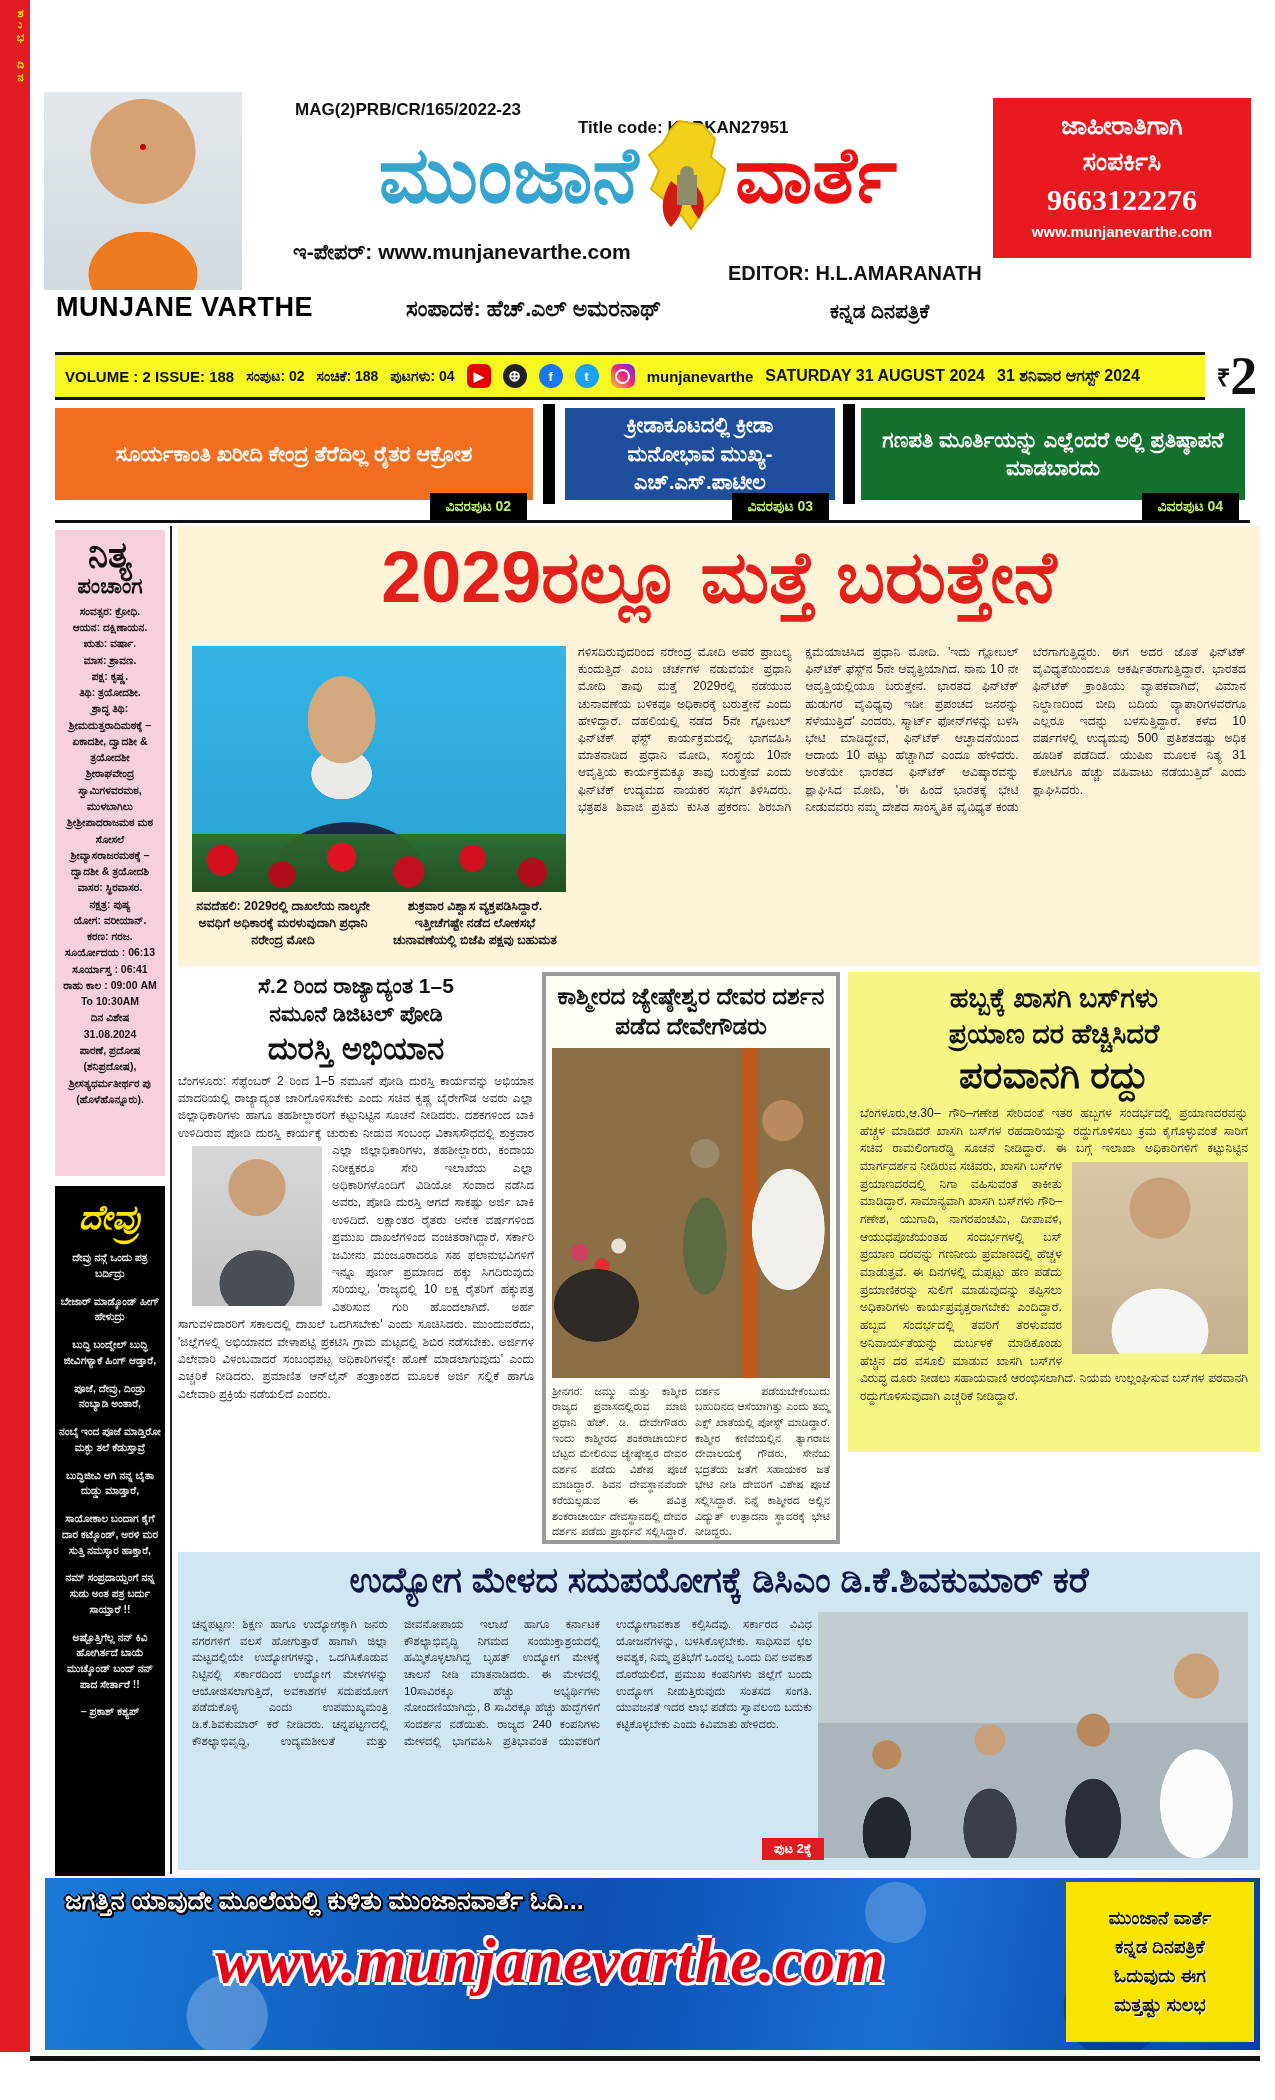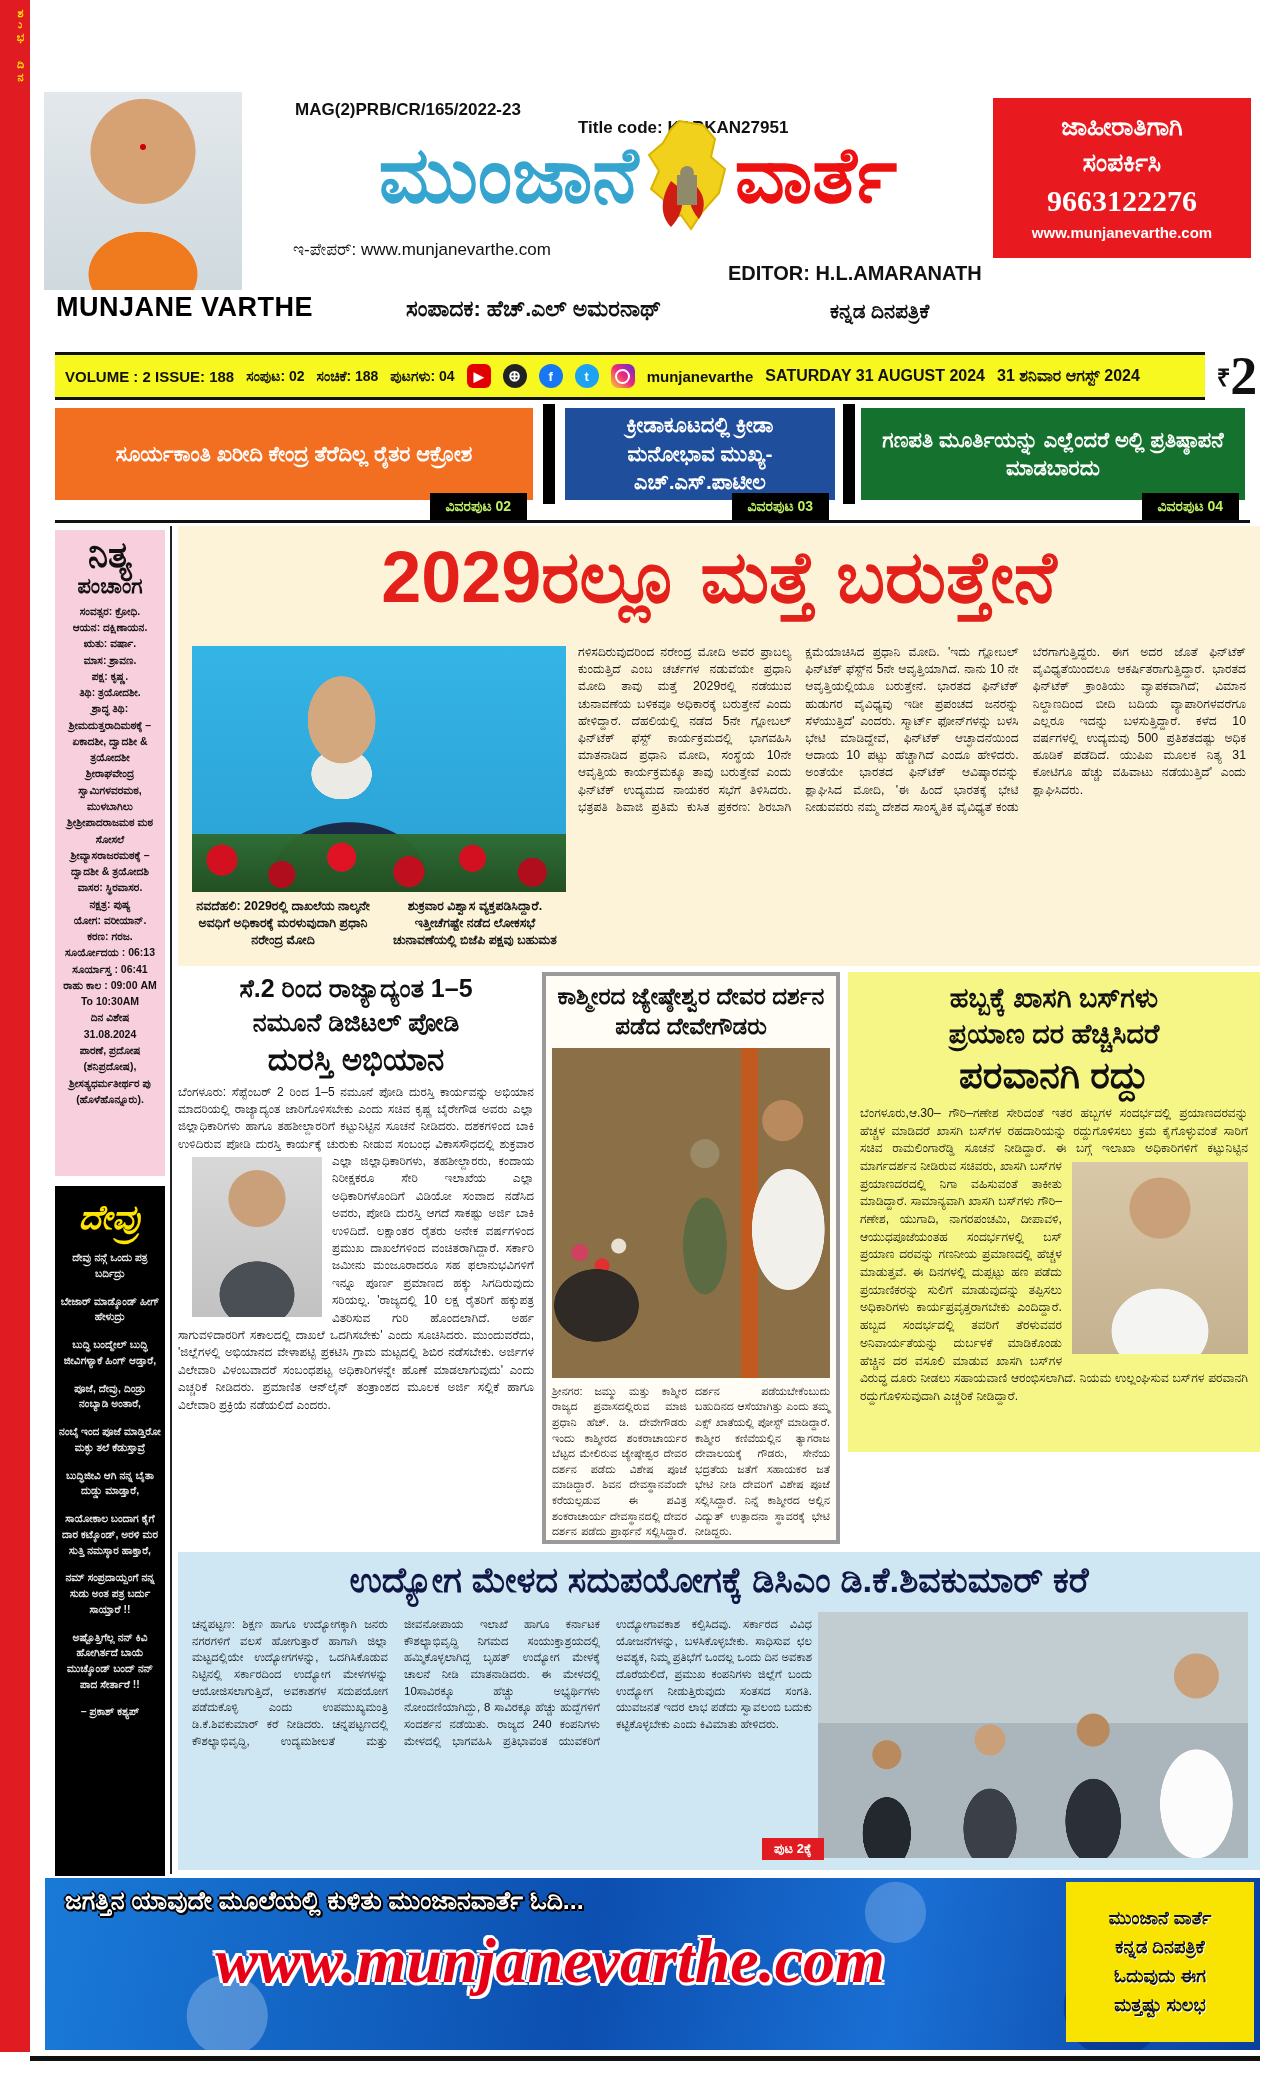--- a/index.html
+++ b/index.html
@@ -21,29 +21,29 @@
   .swami-photo i{position:absolute;left:96px;top:52px;width:6px;height:6px;border-radius:50%;background:#c00;}
   .reg-no{position:absolute;left:205px;top:100px;width:330px;text-align:center;
           font-size:17px;font-weight:bold;}
   .title-code{position:absolute;left:540px;top:100px;width:330px;text-align:left;
           font-size:17px;font-weight:bold;margin-top:18px;}
   .title-row{position:absolute;left:205px;top:112px;width:790px;height:126px;display:flex;
           align-items:center;justify-content:center;}
   .title-blue{font-size:78px;font-weight:900;color:#35a5cf;line-height:1;}
   .title-red{font-size:78px;font-weight:900;color:#ee1111;line-height:1;}
   .ka-map{width:92px;height:112px;margin:0 2px;flex:none;}
-  .epaper{position:absolute;left:255px;top:240px;font-size:17px;font-weight:normal;}
+  .epaper{position:absolute;left:255px;top:240px;font-size:21px;font-weight:bold;}
   .name-en{position:absolute;left:18px;top:292px;font-size:27px;font-weight:900;letter-spacing:.5px;
            color:#000;text-shadow:1px 1px 0 #fff,-1px -1px 0 #fff;}
   .editor-kn{position:absolute;left:368px;top:296px;font-size:22px;font-weight:bold;}
   .editor-en{position:absolute;left:690px;top:262px;font-size:20px;font-weight:800;}
   .daily-kn{position:absolute;left:792px;top:300px;font-size:20px;font-weight:bold;}
   .ad-box{position:absolute;left:955px;top:98px;width:258px;height:160px;background:#e8191f;
           color:#fff;text-align:center;padding-top:10px;box-sizing:border-box;}
-  .ad-box .l1{font-size:25px;font-weight:bold;margin-top:4px;}
+  .ad-box .l1{font-size:25px;font-weight:bold;margin-top:4px;font-family:Liberation Serif, serif;}
   .ad-box .l2{font-size:25px;font-weight:bold;margin-top:6px;}
   .ad-box .ph{font-size:30px;font-weight:900;margin-top:6px;font-family:"Liberation Serif",serif;}
   .ad-box .web{font-size:15px;font-weight:bold;margin-top:6px;}
 
   
   .info-strip{position:absolute;left:55px;top:352px;width:1150px;height:48px;background:#f8f821;
       border-top:3px solid #111;border-bottom:3px solid #111;box-sizing:border-box;
       display:flex;align-items:center;gap:12px;padding:0 10px;white-space:nowrap;overflow:hidden;}
   .vol-en{font-size:15px;font-weight:800;}
   .kn-meta{font-size:14px;font-weight:bold;}
@@ -111,21 +111,21 @@
         radial-gradient(circle at 75% 42%, #d31020 0 13px, rgba(0,0,0,0) 14px),
         radial-gradient(circle at 91% 66%, #b00d1d 0 14px, rgba(0,0,0,0) 15px),
         linear-gradient(rgba(46,107,46,.95),#234f23);}
   .lead-captions{position:absolute;left:14px;top:372px;width:374px;display:flex;gap:10px;}
   .lead-captions p{margin:0;width:50%;font-size:12.5px;font-weight:bold;text-align:center;line-height:1.35;}
   .lead-body{position:absolute;left:400px;top:118px;width:668px;height:312px;
       column-count:3;column-gap:14px;font-size:12.3px;text-align:justify;line-height:1.4;overflow:hidden;}
 
   
   .podi{position:absolute;left:178px;top:972px;width:356px;height:572px;overflow:hidden;}
-  .podi-h1{margin:0;text-align:center;font-size:25px;font-weight:800;line-height:1.35;}
+  .podi-h1{margin:0;text-align:center;font-size:21px;font-weight:800;line-height:1.35;}
   .podi-h2{margin:2px 0 6px;text-align:center;font-size:31px;font-weight:700;}
   .podi-body{font-size:12px;text-align:justify;line-height:1.45;}
   .podi-photo{float:left;width:130px;height:160px;margin:4px 10px 4px 14px;
       background:
         radial-gradient(circle at 50% 26%, #caa07a 0 28px, rgba(0,0,0,0) 29px),
         radial-gradient(ellipse 62px 55px at 50% 86%, #4a4f55 60%, rgba(0,0,0,0) 61%),
         linear-gradient(#d8d8d8,#c2c2c2);}
 
   .gowda{position:absolute;left:542px;top:972px;width:298px;height:572px;border:4px solid #9a9a9a;
       background:#fffdf5;box-sizing:border-box;padding:4px 6px;overflow:hidden;}

